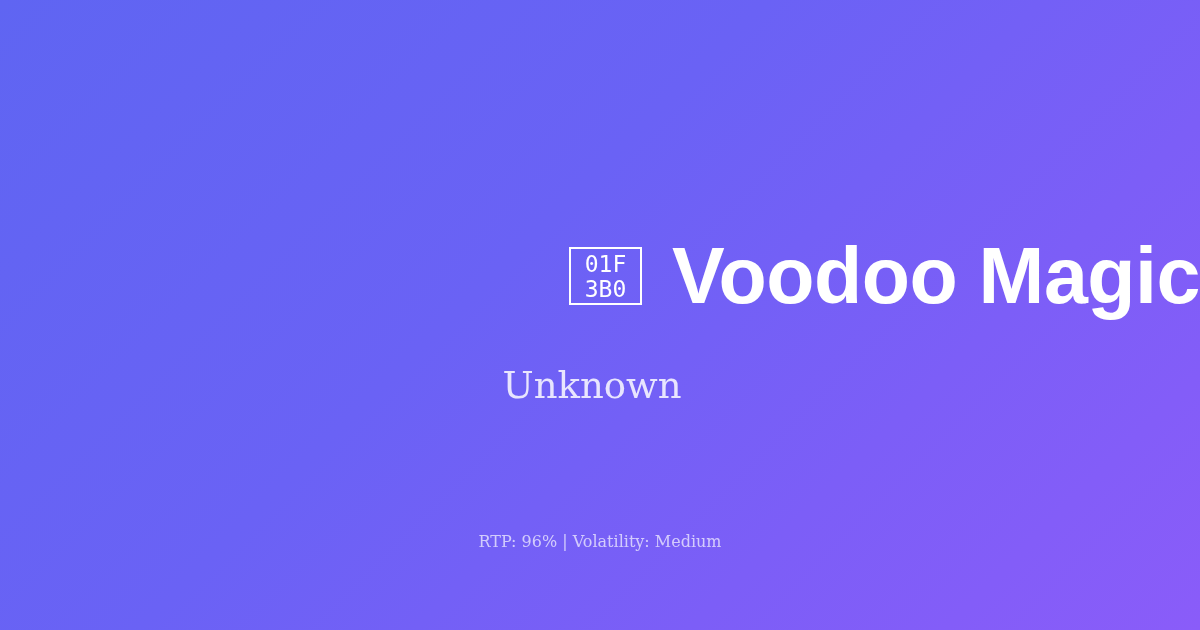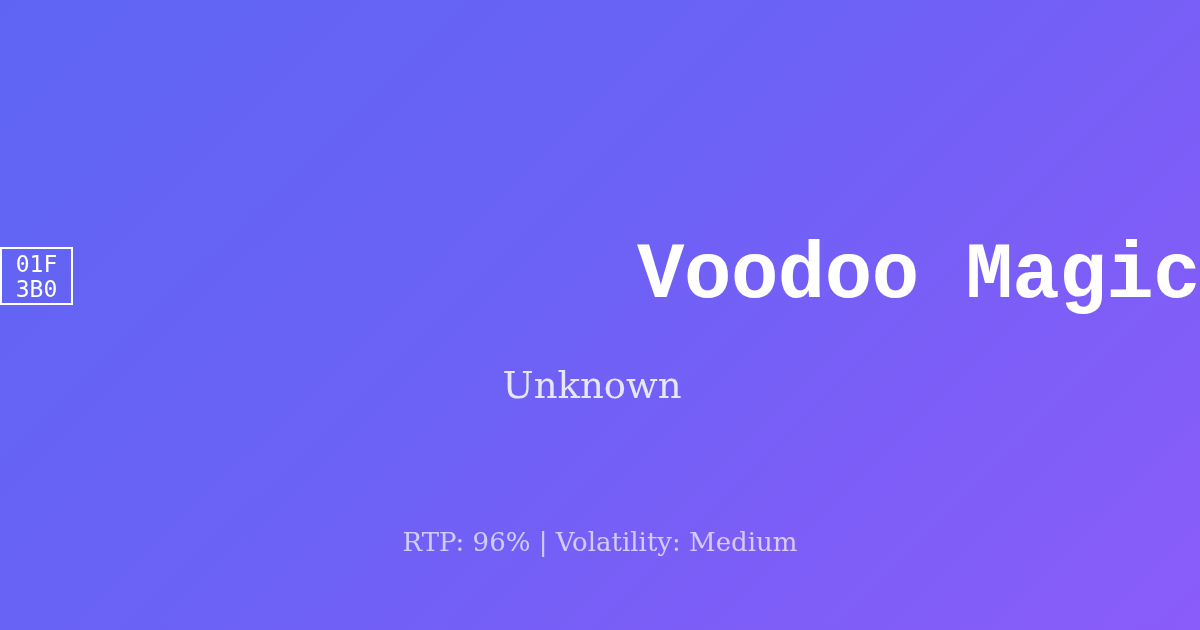--- a/index.html
+++ b/index.html
@@ -33,21 +33,21 @@
   
   .title-row {
     position: absolute;
     left: 0;
     right: 0;
     top: 228px;
     height: 96px;
     display: flex;
     flex-direction: row;
     align-items: center;
-    justify-content: space-between;
+    justify-content: flex-end;
     gap: 30px;
     white-space: nowrap;
   }
 
   
   .tofu-glyph {
     box-sizing: border-box;
     display: inline-flex;
     flex-direction: column;
     align-items: center;
@@ -63,21 +63,21 @@
     display: block;
     font-family: "DejaVu Sans Mono", "Liberation Mono", monospace;
     font-size: 23px;
     line-height: 25px;
     letter-spacing: 0px;
     color: #ffffff;
     font-weight: 400;
   }
 
   .game-title {
-    font-family: Liberation Mono, monospace;
+    font-family: Liberation Sans, sans-serif;
     font-weight: 700;
     font-size: 79px;
     line-height: 96px;
     color: #ffffff;
     letter-spacing: -0.5px;
     margin: 0;
     padding: 0;
   }
 
   
@@ -97,21 +97,21 @@
 
   
   .game-meta {
     position: absolute;
     left: 0;
     right: 0;
     top: 527px;
     text-align: center;
     font-family: "DejaVu Serif", "Liberation Serif", serif;
     font-weight: 400;
-    font-size: 26px;
+    font-size: 16px;
     line-height: 30px;
     color: rgba(255, 255, 255, 0.68);
     margin: 0;
   }
 </style>
 </head>
 <body>
 
 <div class="og-card">
 

